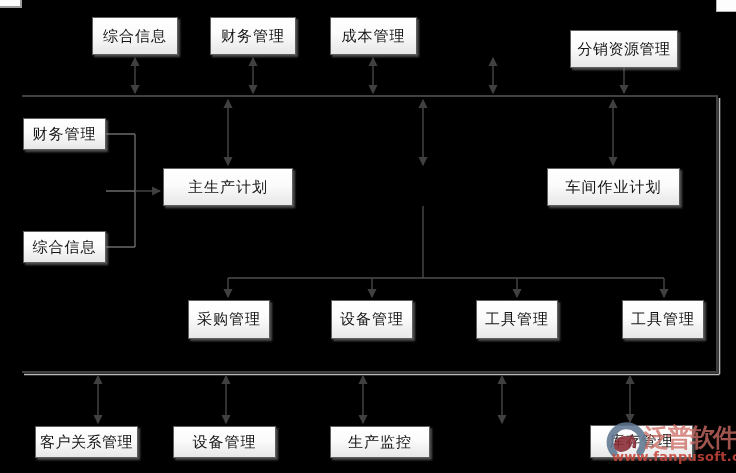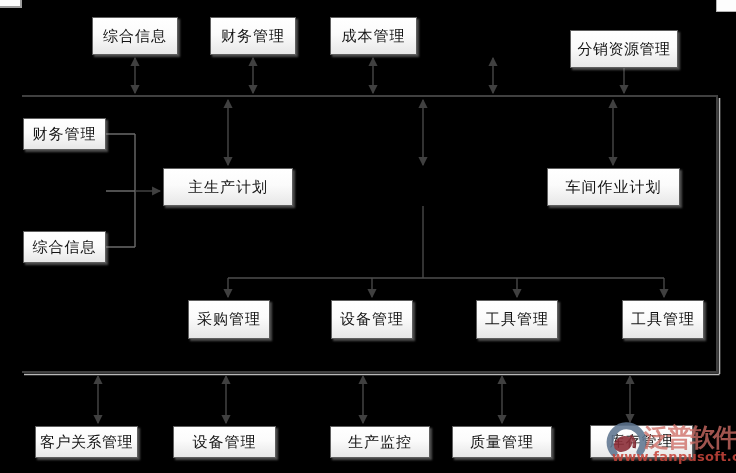--- a/index.html
+++ b/index.html
@@ -131,23 +131,20 @@
 
   <div class="node" style="left:35px;top:426px;width:103px;height:32px;letter-spacing:0.5px">
       <span>客户关系管理</span>
     </div>
   <div class="node" style="left:173px;top:426px;width:103px;height:32px">
       <span>设备管理</span>
     </div>
   <div class="node" style="left:330px;top:426px;width:100px;height:32px">
       <span>生产监控</span>
     </div>
-  <div class="node" style="left:452px;top:426px;width:100px;height:32px">
-      <span>质量管理</span>
-    </div>
   <div class="node" style="left:590px;top:425px;width:103px;height:33px">
       <span>库存管理</span>
     </div>
 
   <div id="watermark">
     <svg id="wm-logo" width="40" height="40">
       <path d="M8,31 A16.5,16.5 0 1 1 34,30" stroke="#5e7590" stroke-width="7" fill="none" stroke-linecap="round" opacity="0.88"></path>
       <ellipse cx="17" cy="22" rx="9.5" ry="7.5" transform="rotate(-25 17 22)" fill="#8c2f38" opacity="0.9"></ellipse>
       <path d="M24,14 q6,4 4,12" stroke="#8c2f38" stroke-width="3.5" fill="none" opacity="0.85"></path>
     </svg>

